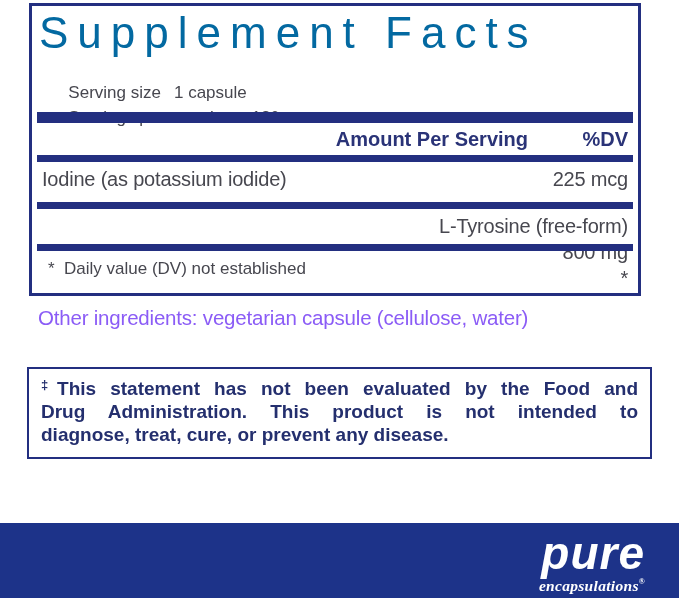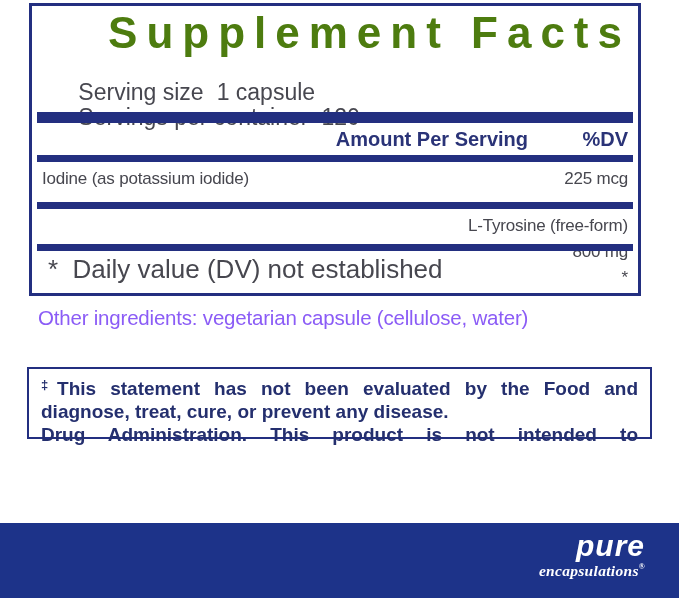--- a/index.html
+++ b/index.html
@@ -9,81 +9,81 @@
     font-family:"Liberation Sans", sans-serif; overflow:hidden;
   }
 
   
   .facts-box {
     position:absolute; left:29px; top:3px; width:612px; height:293px;
     border:3px solid #232f80; background:#ffffff;
   }
   .facts-title {
     position:absolute; left:7px; top:5px; width:592px;
-    font-size:44px; font-weight:bold; line-height:1;
-    letter-spacing:9px; color:#4d7c0f; white-space:nowrap;text-align:right;
+    font-size:44px; font-weight:normal; line-height:1;
+    letter-spacing:9px; color:#0369a1; white-space:nowrap;
   }
   .kv-line {
-    position:absolute; left:8px; font-size:23px; line-height:23px;
+    position:absolute; left:8px; font-size:17px; line-height:23px;
     color:#47474f; white-space:pre;
   }
   .kv-line .kv-value { margin-left:13px; }
   .serving-line { top:52px; }
   .servings-line { top:77px; }
 
   .bar { position:absolute; left:5px; right:5px; background:#232f80; }
   .bar-thick { top:106px; height:11px; }
   .bar-1 { top:149px; height:7px; }
   .bar-2 { top:196px; height:7px; }
   .bar-3 { top:238px; height:7px; }
 
   .t-row {
     position:absolute; left:0; right:0; padding:0 10px;
     display:flex; align-items:flex-end;
   }
   .c-name { flex:1; text-align:left; }
   .c-amt  { width:215px; text-align:right; }
   .c-dv   { width:100px; text-align:right; }
   .hdr-row { top:121px; font-size:20px; font-weight:bold; color:#2a3377; line-height:24px; }
-  .ing-row { font-size:17px; color:#47474f; line-height:26px; letter-spacing:-0.2px; }
+  .ing-row { font-size:20px; color:#47474f; line-height:26px; letter-spacing:-0.2px; }
   .row-iodine { top:160px; }
   .row-tyrosine { top:207px;flex-direction:column; }
   .footnote {
-    position:absolute; left:16px; top:250px; font-size:26px;
+    position:absolute; left:16px; top:250px; font-size:17px;
     color:#47474f; line-height:26px; white-space:pre;
   }
 
   
   .other-ingredients {
     position:absolute; left:38px; top:306px; width:600px;
     font-size:20.5px; color:#8b5cf6; line-height:24px; letter-spacing:-0.2px;
   }
 
   
   .disclaimer-box {
-    position:absolute; left:27px; top:367px; width:625px; height:72px;
+    position:absolute; left:27px; top:367px; width:625px; height:92px;
     border:2px solid #232f80; background:#ffffff; padding:4px 12px 0 12px;
   }
   .disc-line {
     font-size:19px; font-weight:bold; color:#242f6e; line-height:23px;
     text-align:justify; text-align-last:justify;
   }
   .disc-line.last { text-align:left; text-align-last:left; }
   .dagger-mark { font-size:13px; vertical-align:6px; font-weight:bold; }
 
   
   .brand-band {
     position:absolute; left:0; top:523px; width:679px; height:75px;
     background:#1d3389;
   }
   .brand-logo {
     position:absolute; right:34px; top:9px; text-align:right; color:#ffffff;
   }
   .logo-primary {
-    font-size:30px; font-weight:bold; font-style:italic; line-height:0.95;
+    font-size:46px; font-weight:bold; font-style:italic; line-height:0.95;
     letter-spacing:1px; display:block;
   }
   .logo-secondary {
     font-size:15.5px; font-weight:bold; font-style:italic; display:block;
     margin-top:1px; letter-spacing:0.3px; white-space:nowrap;font-family:Liberation Serif, serif;
   }
   .reg-mark { font-size:8px; vertical-align:7px; font-style:normal; }
 </style>
 </head>
 <body>
@@ -127,22 +127,22 @@
 
     <div class="footnote">*  Daily value (DV) not established</div>
   </div>
 
   <div class="other-ingredients">Other ingredients: vegetarian capsule (cellulose, water)</div>
 
   <div class="disclaimer-box">
     <div class="disc-line">
       <span class="dagger-mark">‡</span><span>This statement has not been evaluated by the Food and</span>
     </div>
+    <div class="disc-line">Drug Administration. This product is not intended to</div>
     <div class="disc-line last">diagnose, treat, cure, or prevent any disease.</div>
-    <div class="disc-line">Drug Administration. This product is not intended to</div>
   </div>
 
   <div class="brand-band">
     <div class="brand-logo">
       <span class="logo-primary">pure</span>
       <span class="logo-secondary">
         <span>encapsulations</span><span class="reg-mark">®</span>
       </span>
     </div>
   </div>

